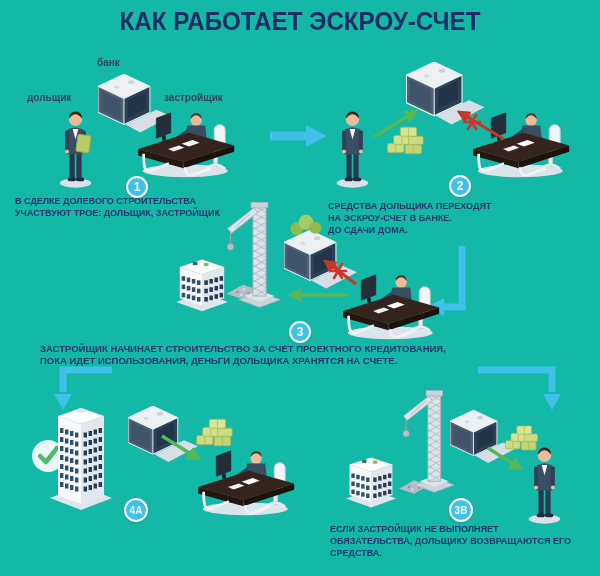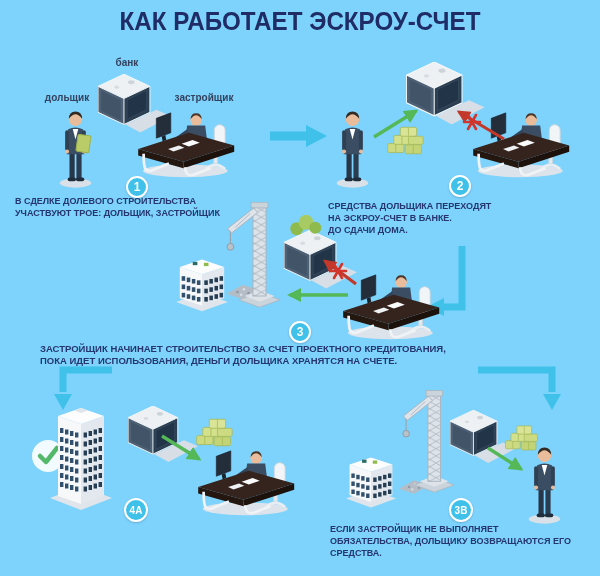--- a/index.html
+++ b/index.html
@@ -1,21 +1,21 @@
 <!DOCTYPE html>
 <html><head>
 <meta charset="utf-8">
 <style>
   html,body { margin:0; padding:0; background:#e9eef4; }
-  .canvas { position:relative; width:600px; height:576px; background:#7dd3fc; overflow:hidden;
+  .canvas { position:relative; width:600px; height:576px; background:#14b8a6; overflow:hidden;
             font-family:"Liberation Sans", sans-serif; }
   svg.art { position:absolute; left:0; top:0; }
   .title { position:absolute; top:6px; left:0; width:600px; text-align:center;
            font-size:26px; font-weight:bold; color:#1f2c66; transform:scaleX(.93); }
-  .scene-label { position:absolute; text-align:center; font-weight:bold; font-size:10px; color:#35425f; }
+  .scene-label { position:absolute; font-weight:bold; font-size:10px; color:#35425f; }
   .caption { position:absolute; text-align:left; font-weight:bold; font-size:9px;
              line-height:12px; color:#25356e; }
   .caption.wide { font-size:9.5px; }
   .badge { position:absolute; box-sizing:border-box; border-radius:50%; background:#3fc1e9;
            border:2px solid #fff; color:#fff; font-weight:bold; display:flex; align-items:center;
            justify-content:center; box-shadow:0 1px 2px rgba(40,60,90,.25); }
   .badge.sm { width:22px; height:22px; font-size:12px; }
   .badge.lg { width:24px; height:24px; font-size:10px; }
 </style>
 </head>

